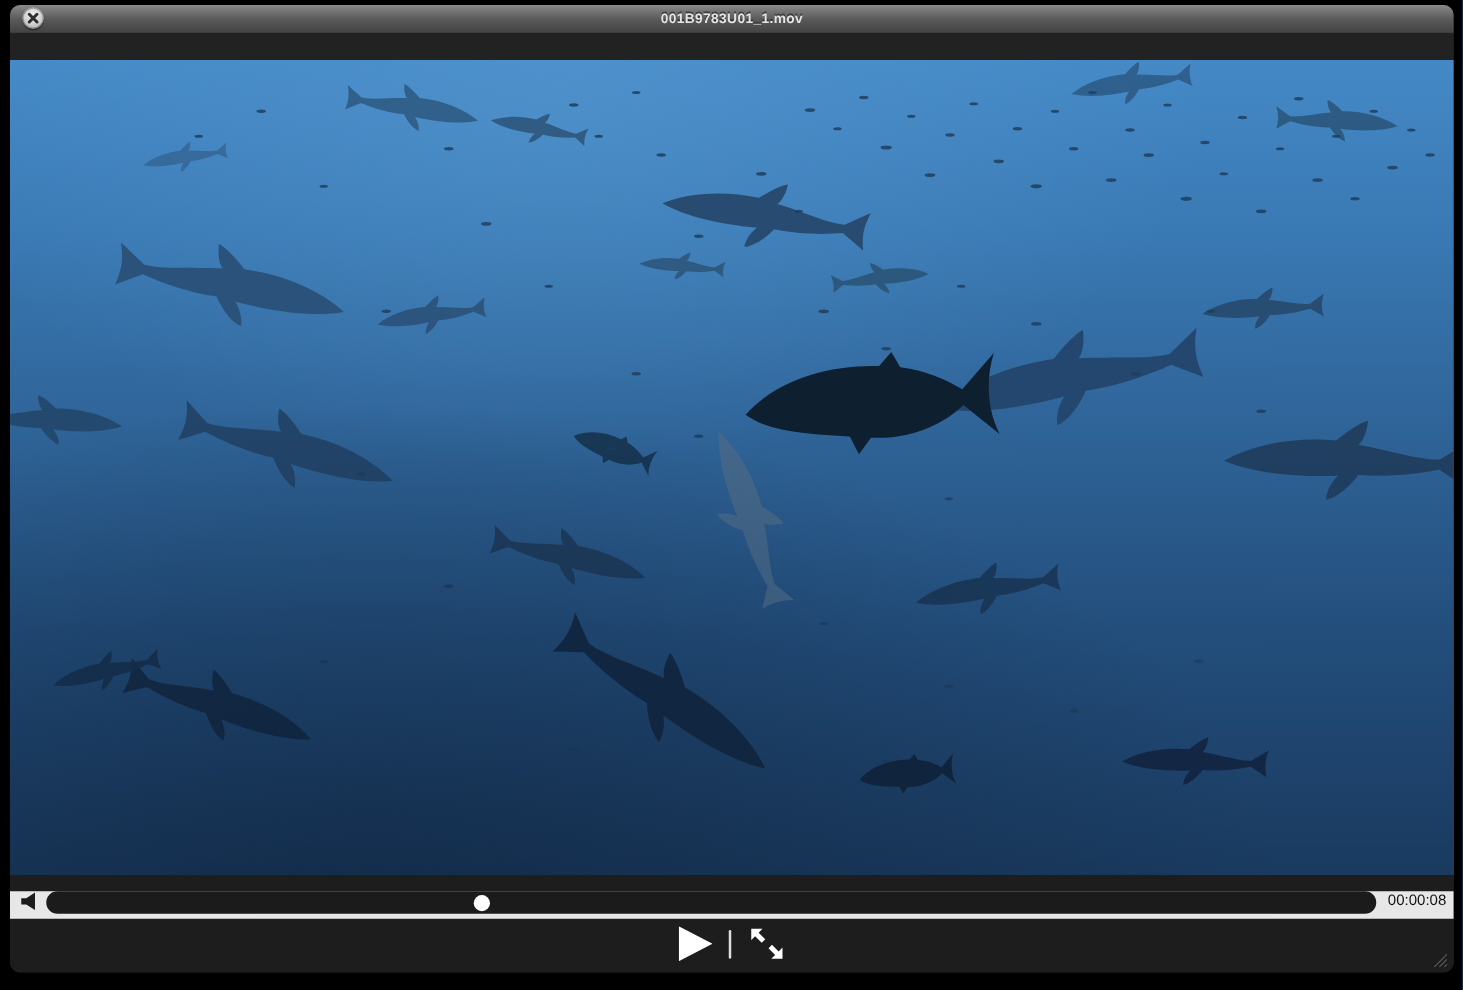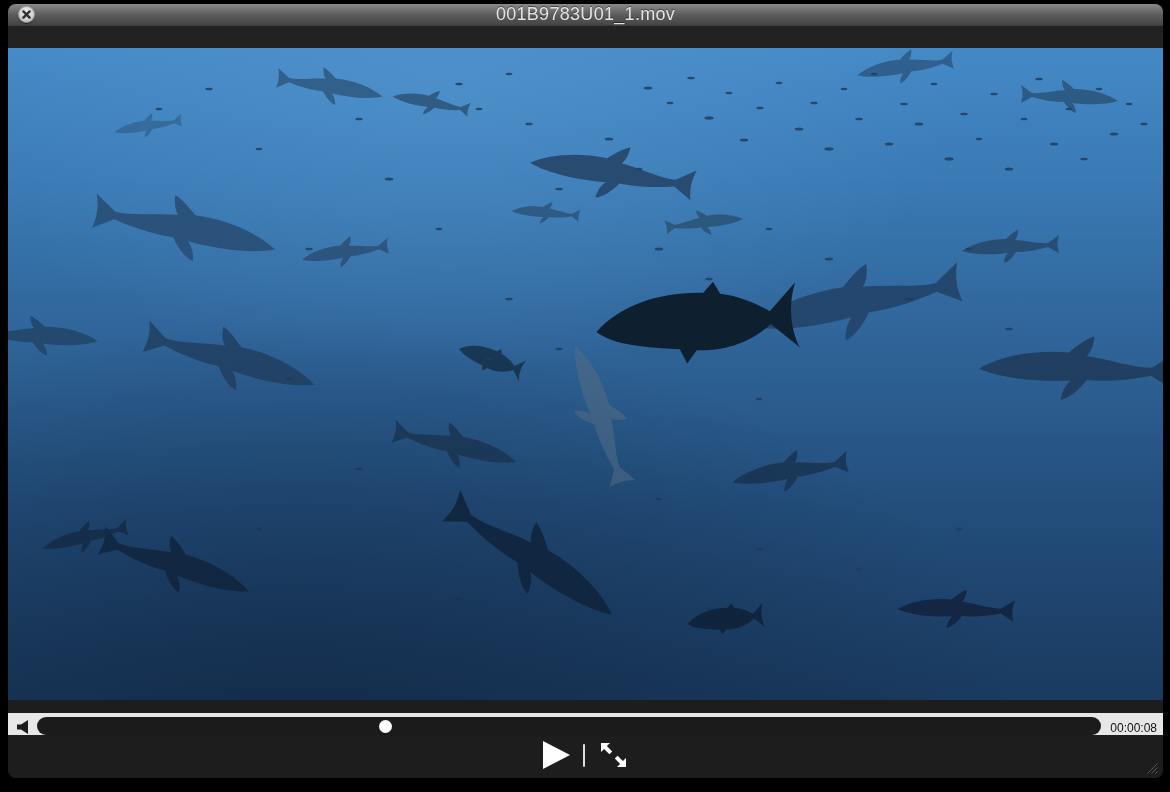--- a/index.html
+++ b/index.html
@@ -21,30 +21,30 @@
     border-bottom:1px solid rgba(0,0,0,0.55);
     display:flex;align-items:center;justify-content:center;
   }
   .close-btn{
     position:absolute;left:10px;top:2px;width:17px;height:17px;border-radius:50%;
     background:radial-gradient(circle at 50% 35%,#efefef 0%,#cfcfcf 55%,#9f9f9f 100%);
     box-shadow:0 1px 1px rgba(0,0,0,0.5), inset 0 0 0 1px rgba(0,0,0,0.25);
     display:flex;align-items:center;justify-content:center;cursor:pointer;
   }
   .title{
-    color:var(--title-text);font-size:18px;font-weight:normal;letter-spacing:0.3px;
+    color:var(--title-text);font-size:11px;font-weight:bold;letter-spacing:0.3px;
     text-shadow:0 -1px 0 rgba(0,0,0,0.45);
   }
   .chrome-gap{height:22px;flex:0 0 22px;background:var(--chrome-dark);}
   .video{flex:0 0 652px;height:652px;position:relative;background:#2a5d94;}
   .video svg{display:block;width:100%;height:100%;}
   .controls{flex:1;background:var(--controls-bg);position:relative;padding-top:13px;}
   .scrub-row{
     height:22px;background:var(--strip-bg);
-    display:flex;align-items:flex-end;gap:7px;padding:0 4px 0 6px;
+    display:flex;align-items:flex-start;gap:7px;padding:0 4px 0 6px;
   }
   .vol{width:16px;height:16px;flex:0 0 16px;display:flex;align-items:center;justify-content:center;cursor:pointer;}
   .track{
     position:relative;flex:1;height:18px;border-radius:9px;background:var(--track-bg);cursor:pointer;
   }
   .playhead{
     position:absolute;top:2.5px;width:13px;height:13px;border-radius:50%;
     background:var(--playhead);cursor:grab;
   }
   .time{

